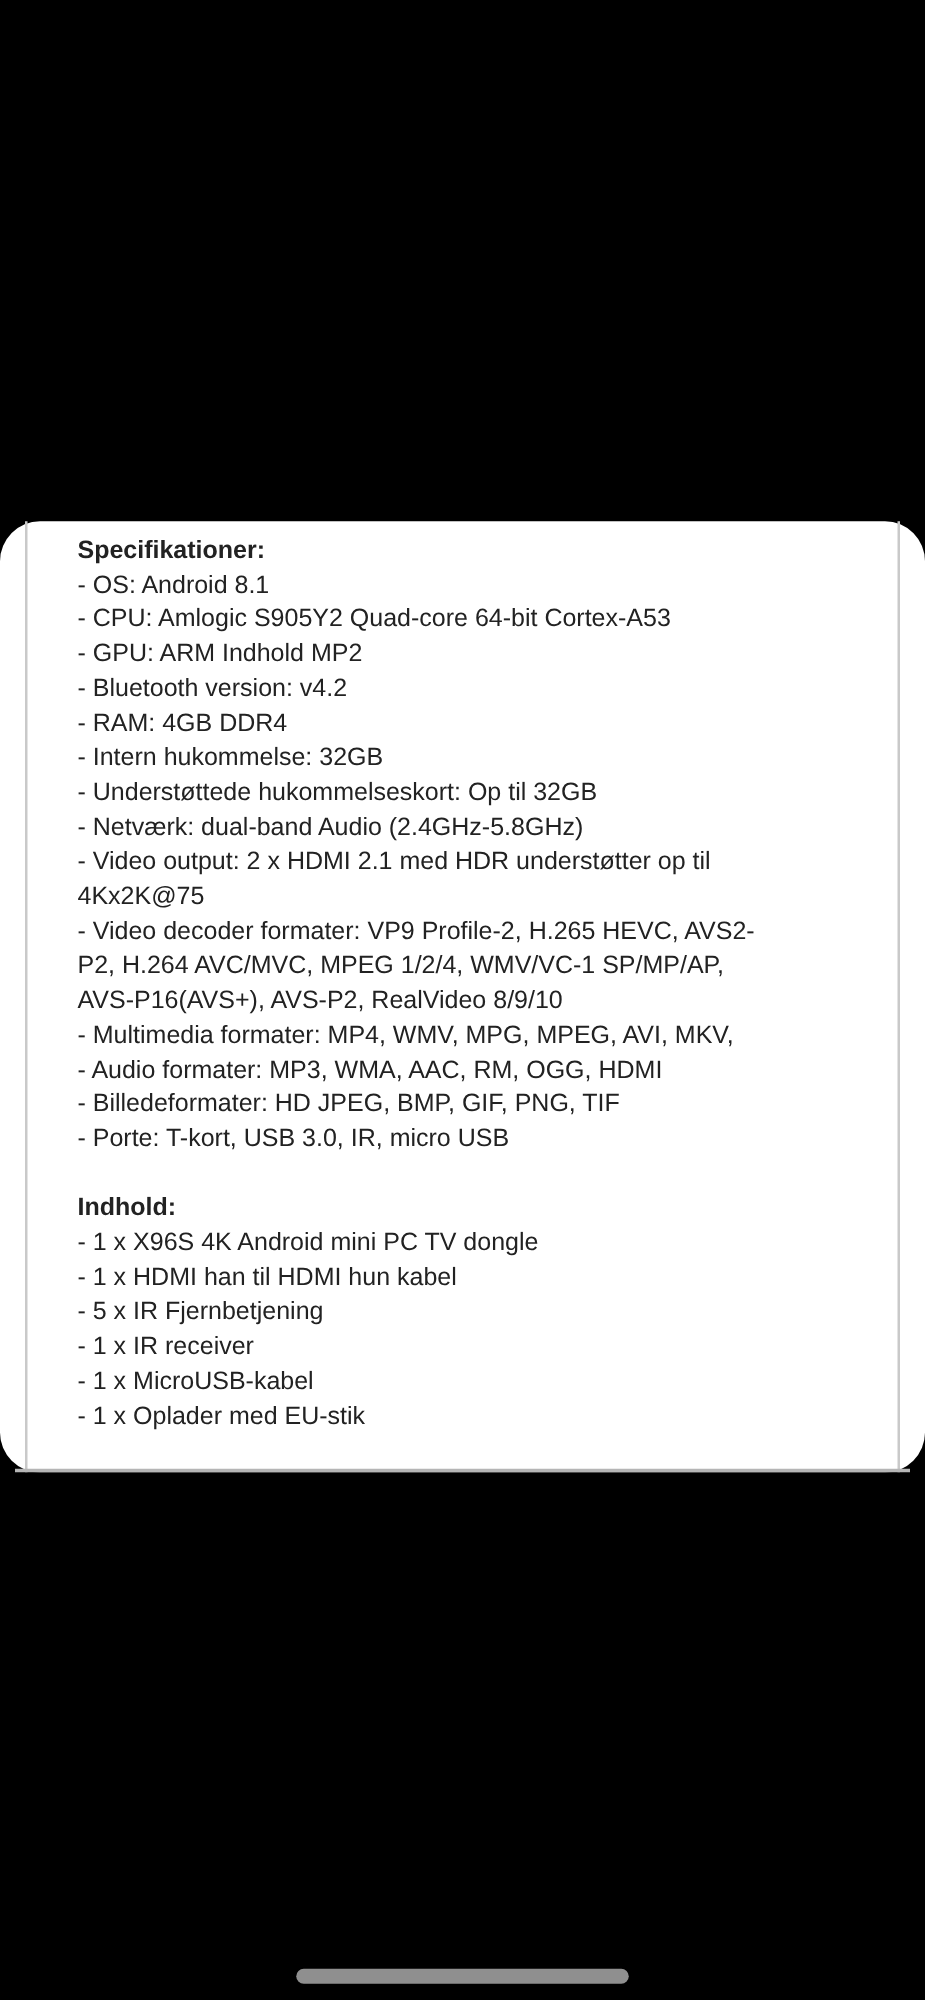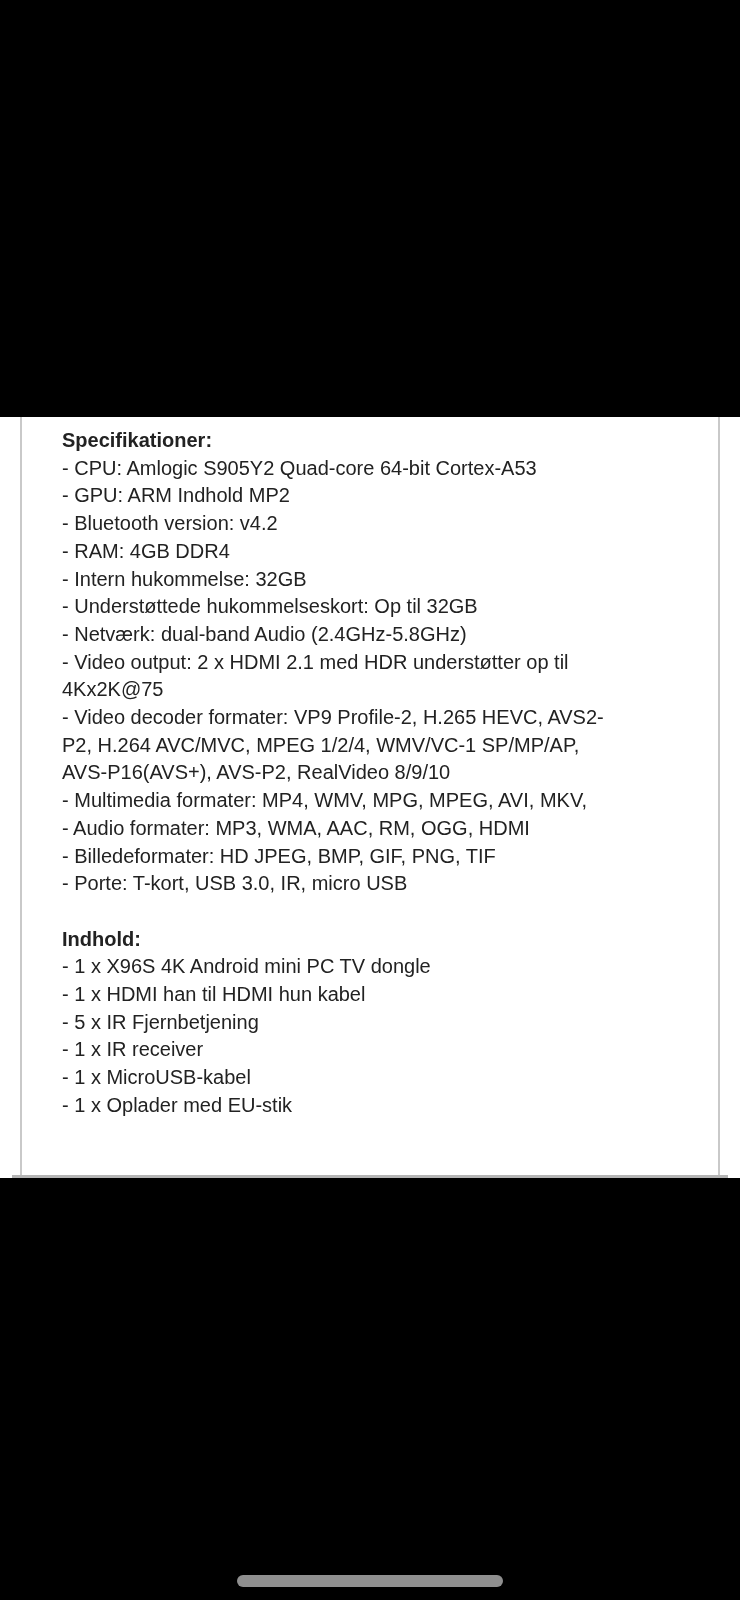--- a/index.html
+++ b/index.html
@@ -19,20 +19,21 @@
     position: absolute;
     left: 0; top: 0;
     width: 740px; height: 417px;
     background: #000000;
   }
   .photo-page {
     position: absolute;
     left: 0; top: 417px;
     width: 740px; height: 761px;
     background: #ffffff;
+    border-radius: 32px;
   }
   .page-rule {
     position: absolute;
     top: 0; bottom: 0;
     width: 2px;
     background: #c9c9c9;
   }
   .page-rule.left  { left: 20px; }
   .page-rule.right { left: 718px; }
   .bottom-rule {
@@ -89,20 +90,21 @@
 
   <div class="photo-page">
     <div class="page-rule left"></div>
     <div class="page-rule right"></div>
 
     <div class="content">
 
       <section>
         <h2 class="section-heading">Specifikationer:</h2>
         <div>
+            <div class="line">- OS: Android 8.1</div>
             <div class="line">- CPU: Amlogic S905Y2 Quad-core 64-bit Cortex-A53</div>
             <div class="line">- GPU: ARM Indhold MP2</div>
             <div class="line">- Bluetooth version: v4.2</div>
             <div class="line">- RAM: 4GB DDR4</div>
             <div class="line">- Intern hukommelse: 32GB</div>
             <div class="line">- Understøttede hukommelseskort: Op til 32GB</div>
             <div class="line">- Netværk: dual-band Audio (2.4GHz-5.8GHz)</div>
             <div class="line">- Video output: 2 x HDMI 2.1 med HDR understøtter op til</div>
             <div class="line">4Kx2K@75</div>
             <div class="line">- Video decoder formater: VP9 Profile-2, H.265 HEVC, AVS2-</div>

